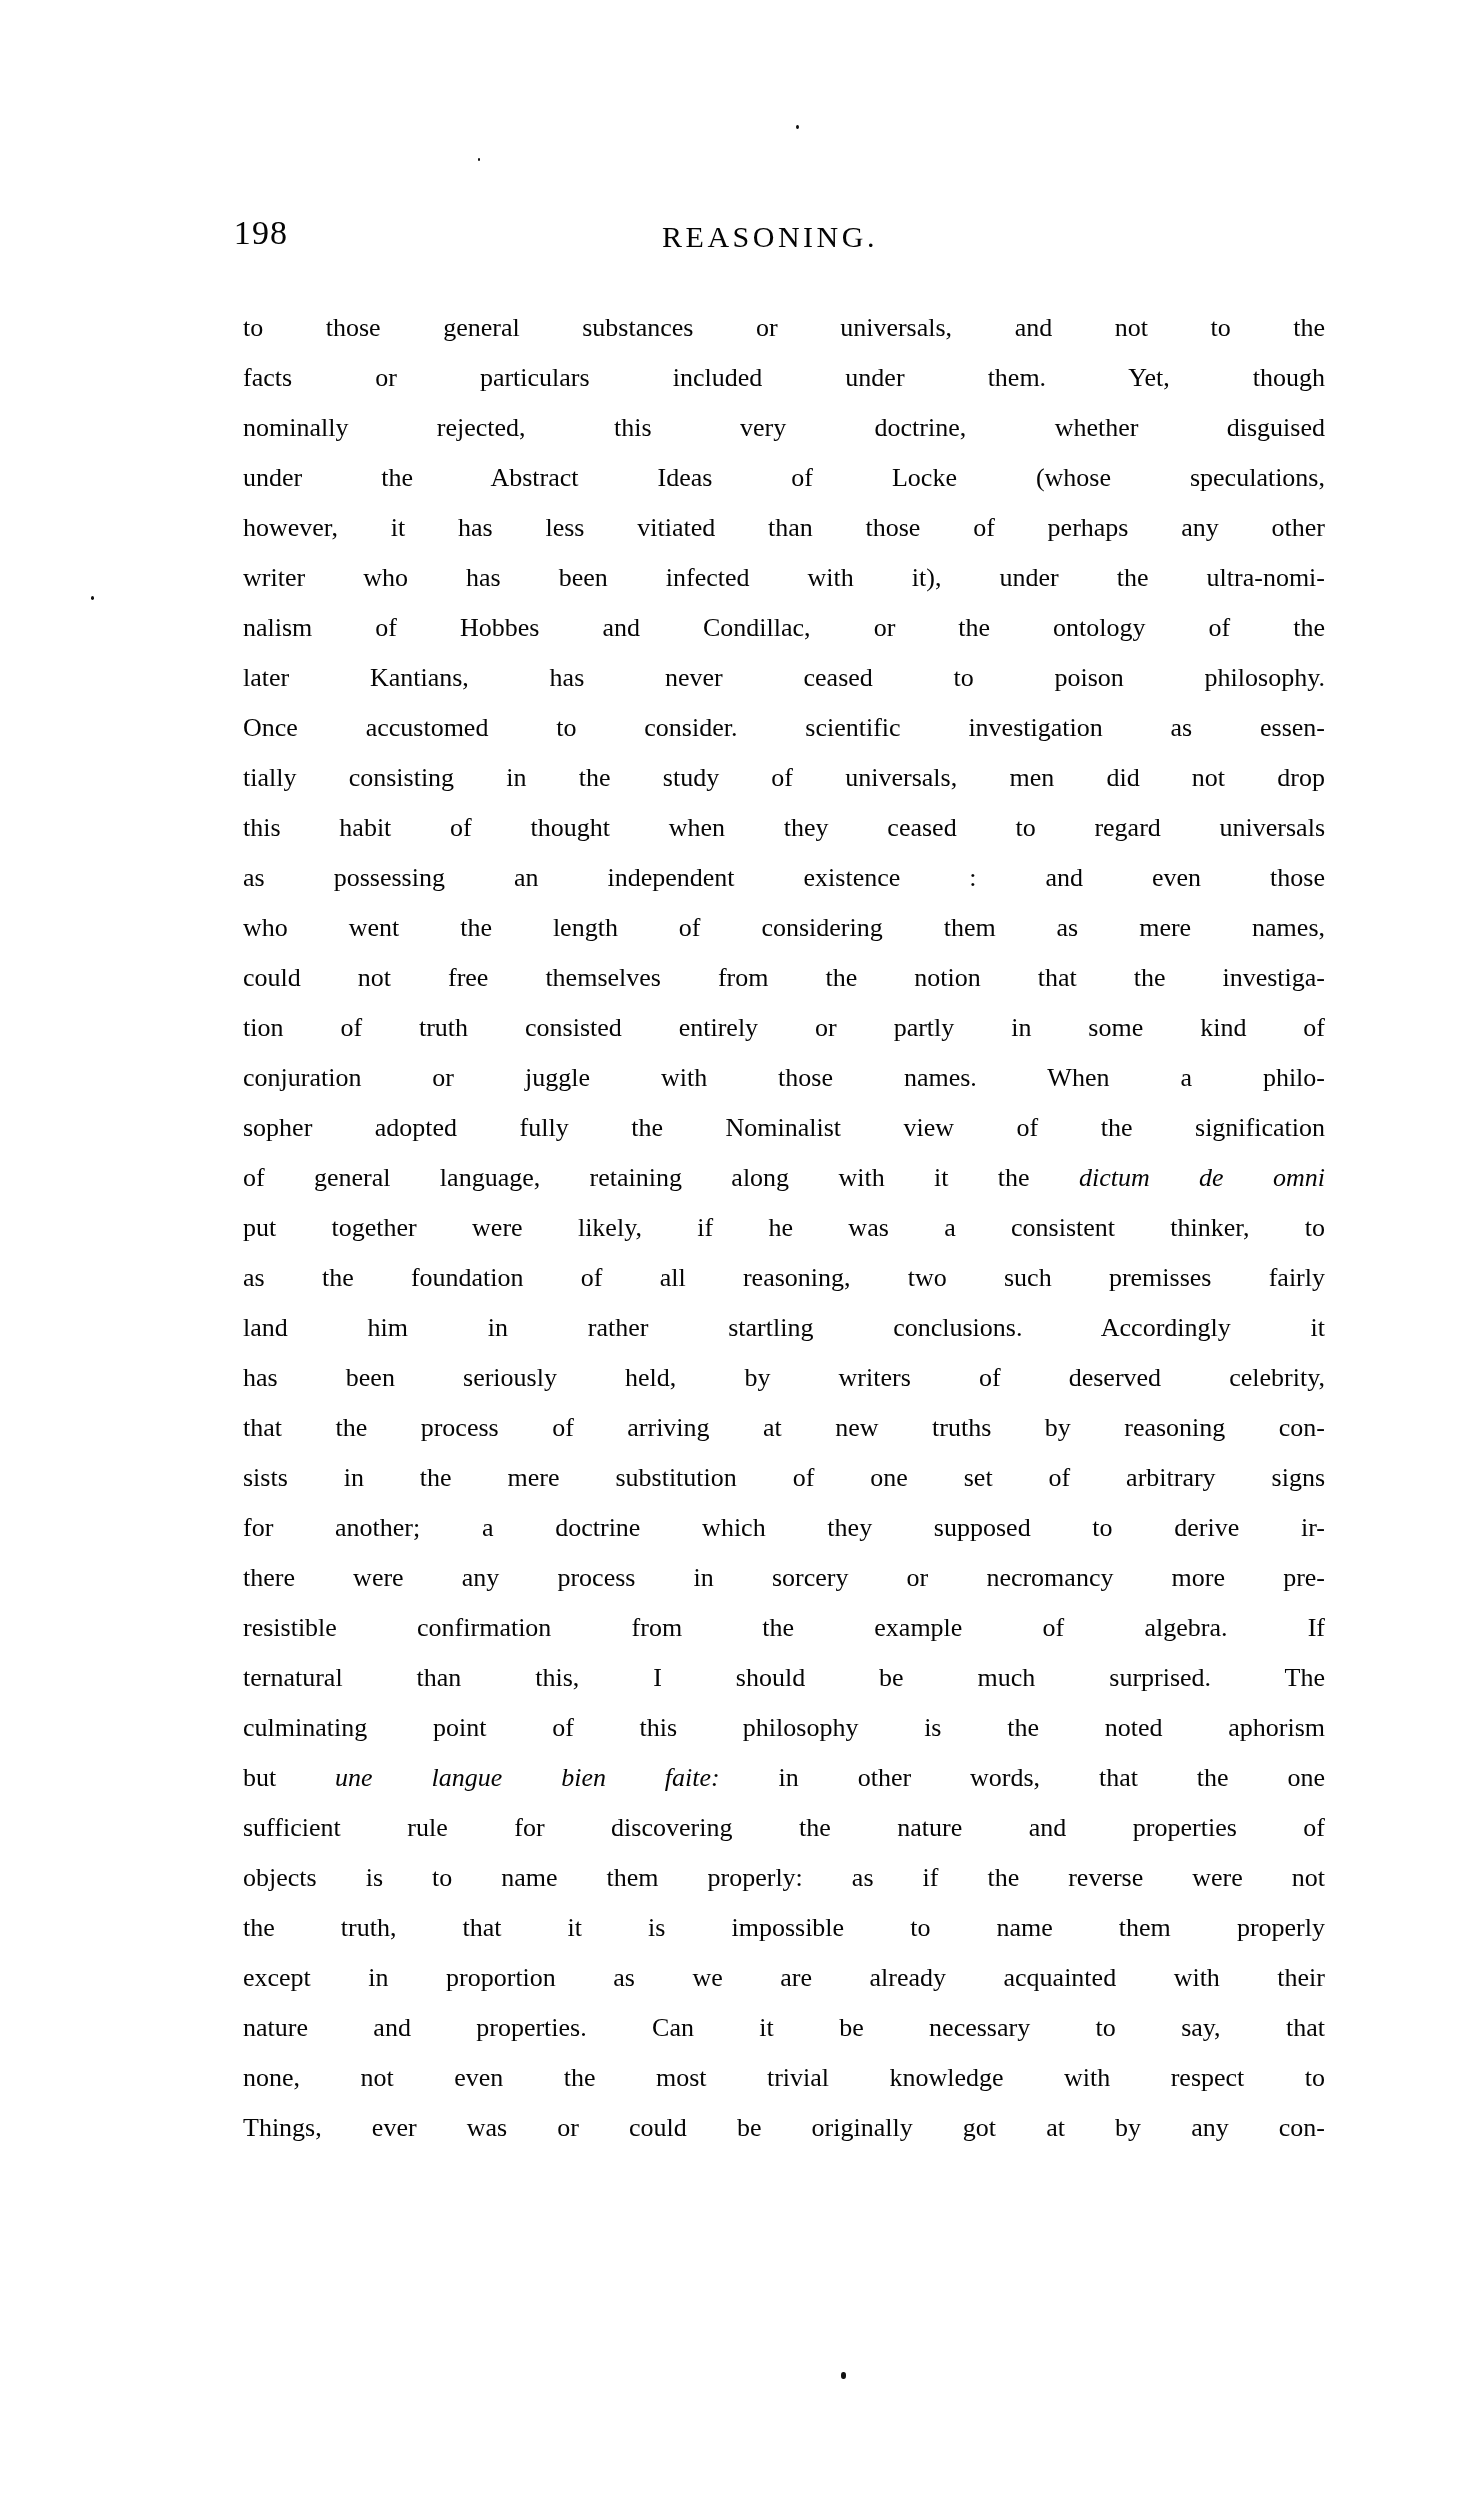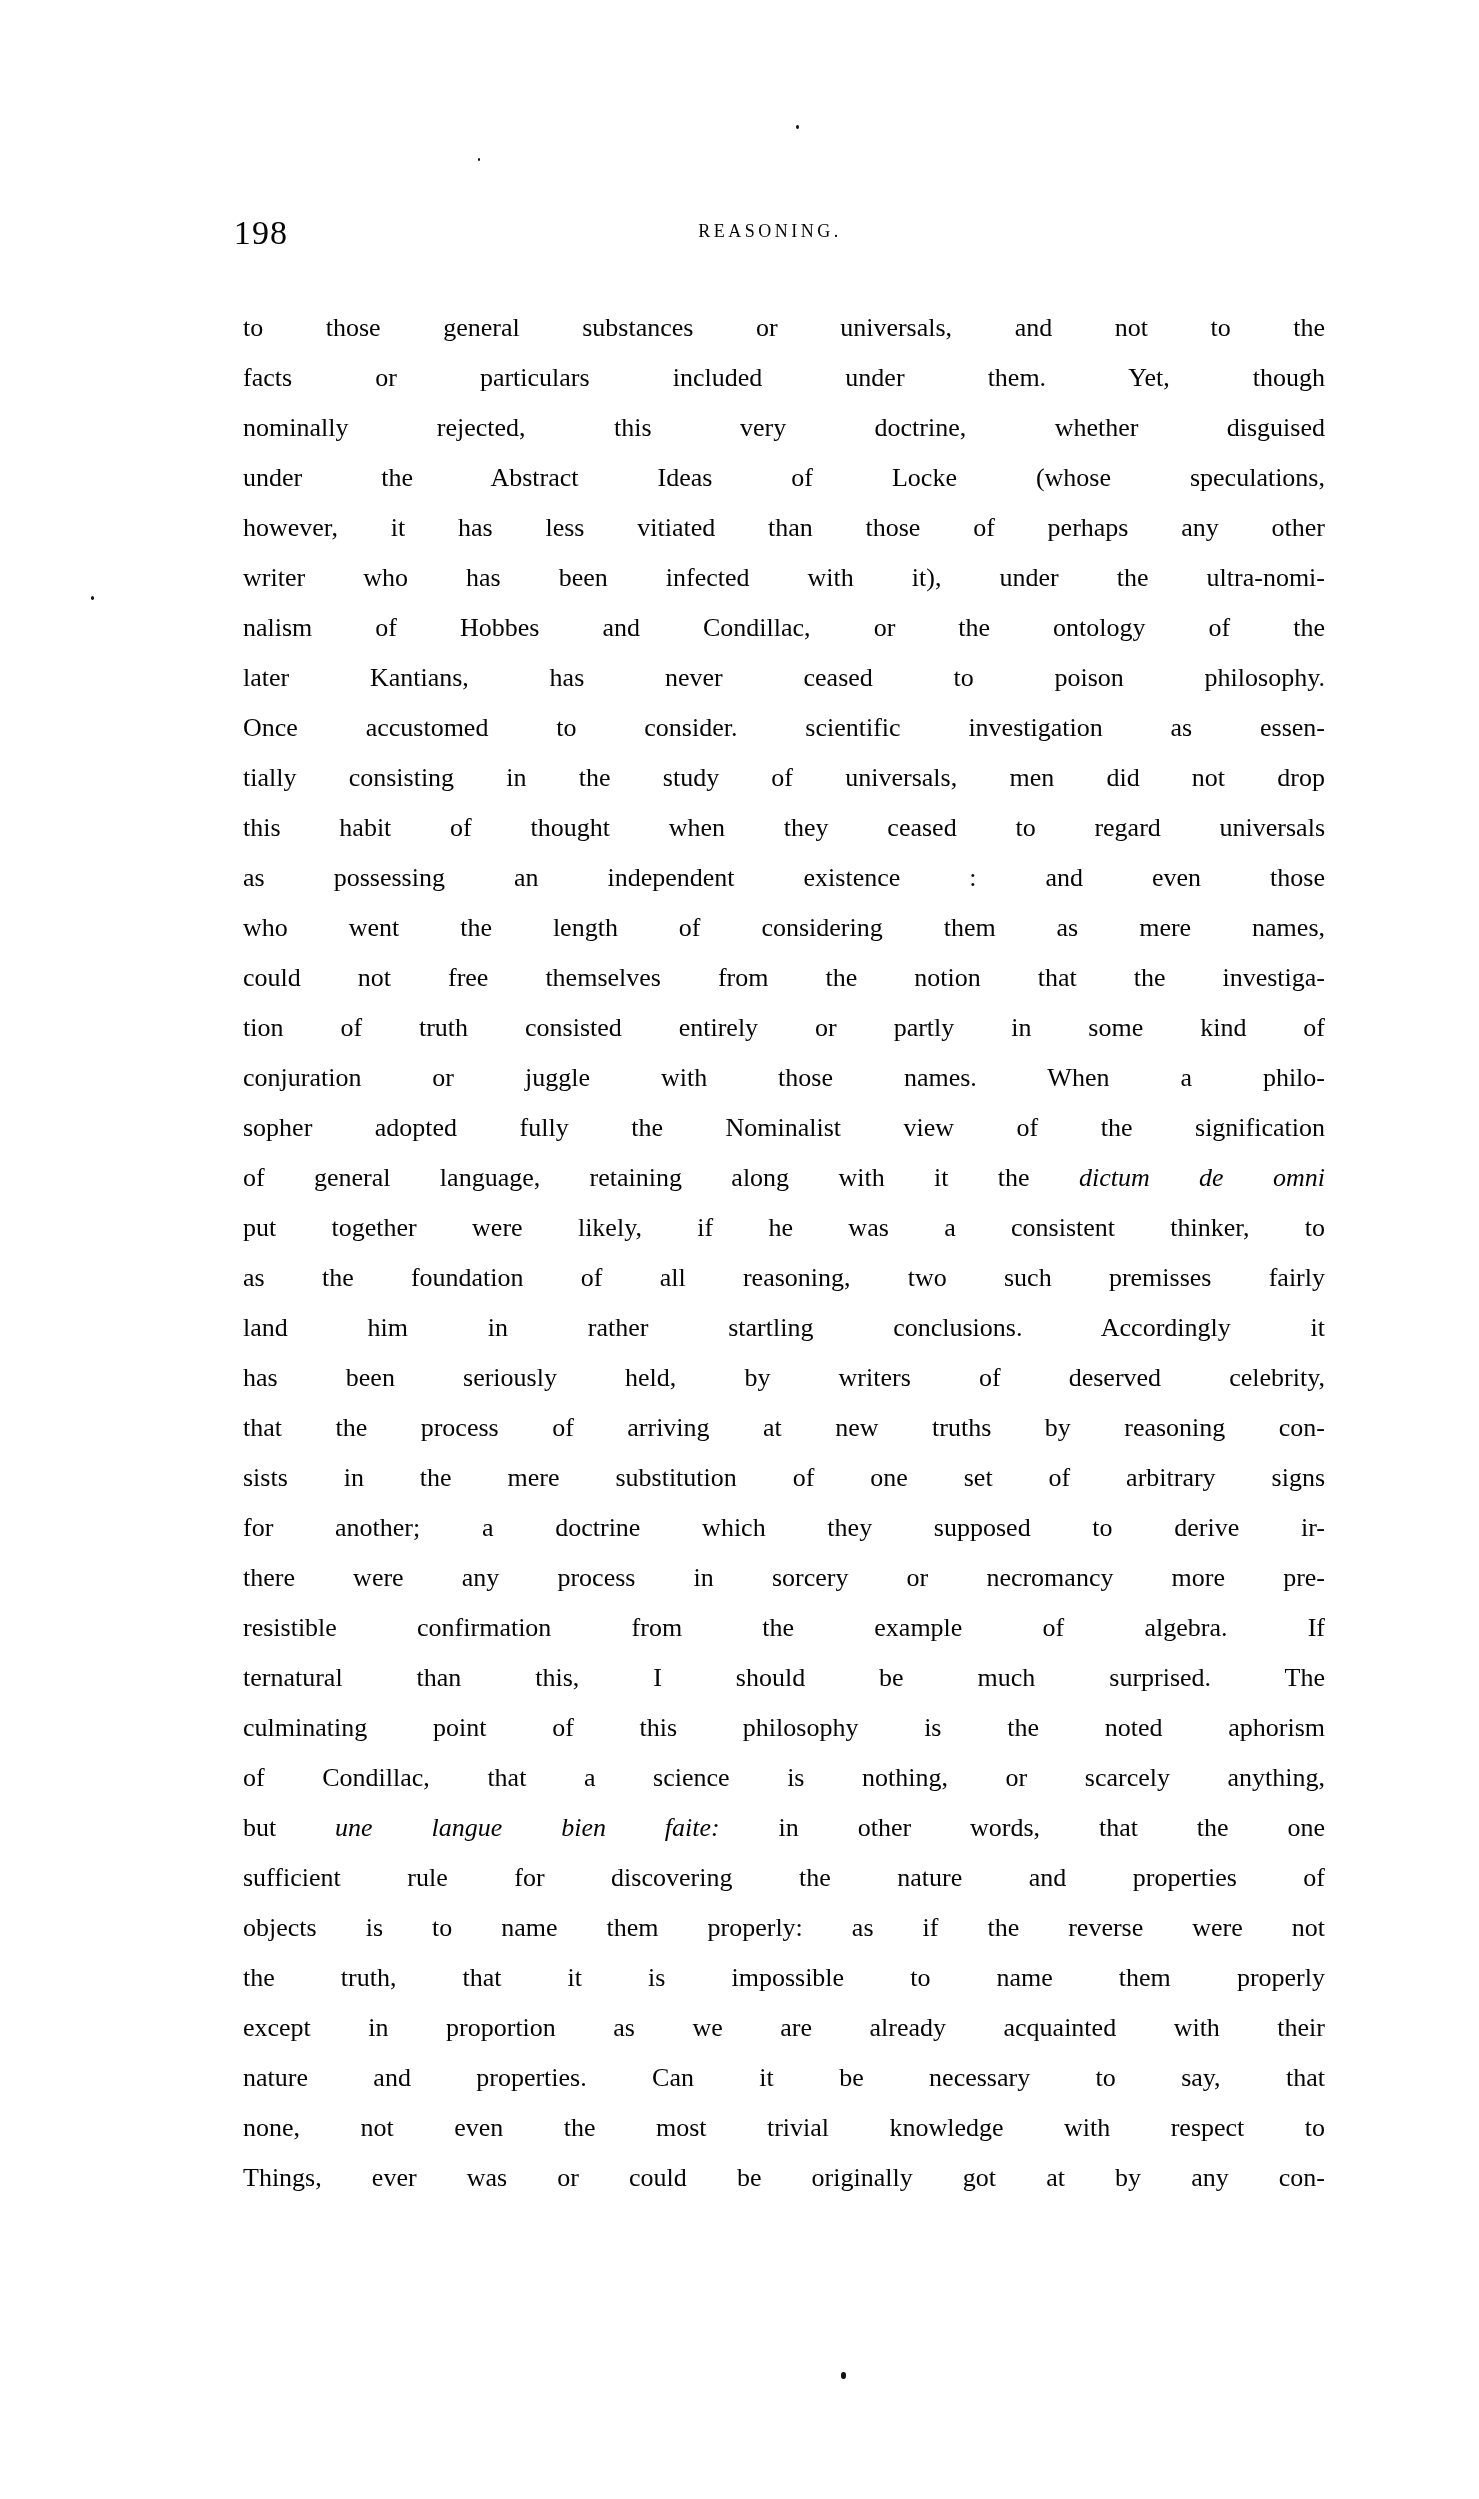--- a/index.html
+++ b/index.html
@@ -31,21 +31,21 @@
     font-size: 34px;
     letter-spacing: 1.2px;
     line-height: 1;
   }
   .running-head {
     position: absolute;
     left: 0;
     top: 8.3px;
     width: 100%;
     text-align: center;
-    font-size: 18px;
+    font-size: 30px;
     letter-spacing: 3.5px;
     line-height: 1;
   }
   .body-text {
     position: absolute;
     left: 243px;
     top: 303px;
     width: 1082px;
     font-size: 26px;
     line-height: 50px;
@@ -102,21 +102,20 @@
       <div class="line">as the foundation of all reasoning, two such premisses fairly</div>
       <div class="line">land him in rather startling conclusions. Accordingly it</div>
       <div class="line">has been seriously held, by writers of deserved celebrity,</div>
       <div class="line">that the process of arriving at new truths by reasoning con-</div>
       <div class="line">sists in the mere substitution of one set of arbitrary signs</div>
       <div class="line">for another; a doctrine which they supposed to derive ir-</div>
       <div class="line">there were any process in sorcery or necromancy more pre-</div>
       <div class="line">resistible confirmation from the example of algebra. If</div>
       <div class="line">ternatural than this, I should be much surprised. The</div>
       <div class="line">culminating point of this philosophy is the noted aphorism</div>
-      <div class="line">of Condillac, that a science is nothing, or scarcely anything,</div>
       <div class="line">but <em>une langue bien faite:</em> in other words, that the one</div>
       <div class="line">sufficient rule for discovering the nature and properties of</div>
       <div class="line">objects is to name them properly: as if the reverse were not</div>
       <div class="line">the truth, that it is impossible to name them properly</div>
       <div class="line">except in proportion as we are already acquainted with their</div>
       <div class="line">nature and properties. Can it be necessary to say, that</div>
       <div class="line">none, not even the most trivial knowledge with respect to</div>
       <div class="line">Things, ever was or could be originally got at by any con-</div>
     </div>
 

